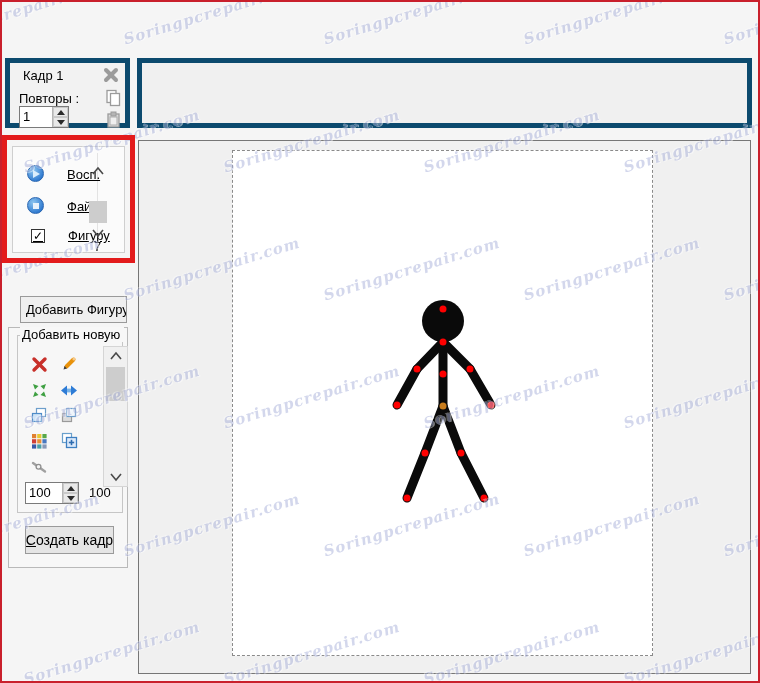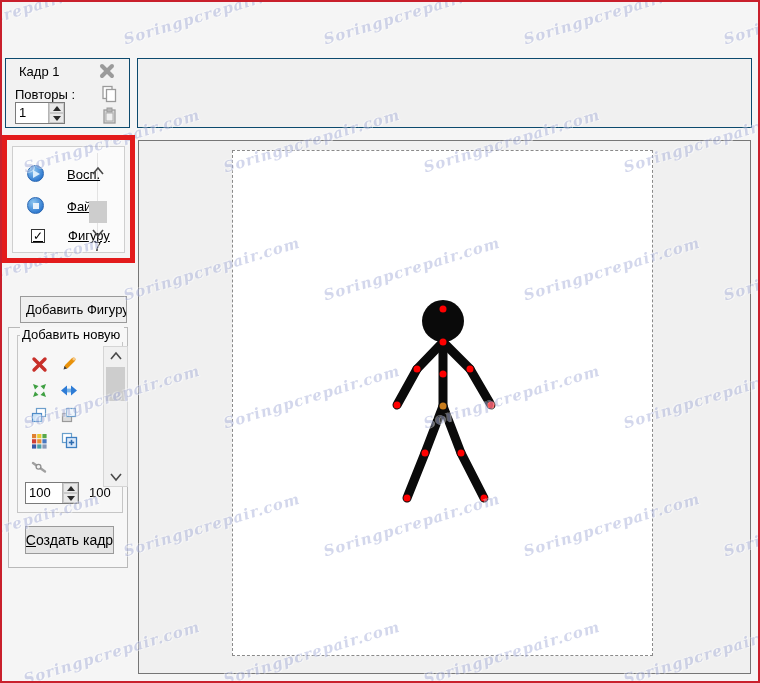--- a/index.html
+++ b/index.html
@@ -15,21 +15,21 @@
   .title-text { position:absolute; left:30px; top:8px; font-size:13px; color:#000; }
   .win-btn { position:absolute; top:0; width:34px; height:30px; display:flex; align-items:center; justify-content:center; }
   .btn-min { left:623px; } .btn-max { left:673px; } .btn-close { left:719px; }
   .min-glyph { width:11px; height:0; border-top:1px solid #222; }
   .max-glyph { width:10px; height:10px; border:1px solid #222; background:transparent; }
 
   
   .menubar { position:absolute; left:0; top:30px; width:760px; height:24px; background:#ffffff; z-index:5; }
   .menu-item { position:absolute; top:4px; font-size:13px; color:#000; padding:2px 4px; }
 
-  .panel { position:absolute; border:1px solid #0c4a6e; background:#f1f1f1; }
+  .panel { position:absolute; border:5px solid #0c4a6e; background:#f1f1f1; }
 
   
   .frame-panel { left:5px; top:58px; width:125px; height:70px; background:#f2f2f2; }
   .frame-label { position:absolute; left:13px; top:5px; font-size:13px; color:#000; }
   .repeats-label { position:absolute; left:9px; top:28px; font-size:13px; color:#000;text-align:center; }
 
   
   .spinner { position:absolute; display:flex; border:1px solid #7a7a7a; background:#fff; }
   .spin-field { flex:1; font-size:13px; color:#000; padding:2px 3px; background:#fff; overflow:hidden; }
   .spin-btns { width:16px; display:flex; flex-direction:column; border-left:1px solid #b5b5b5; }

